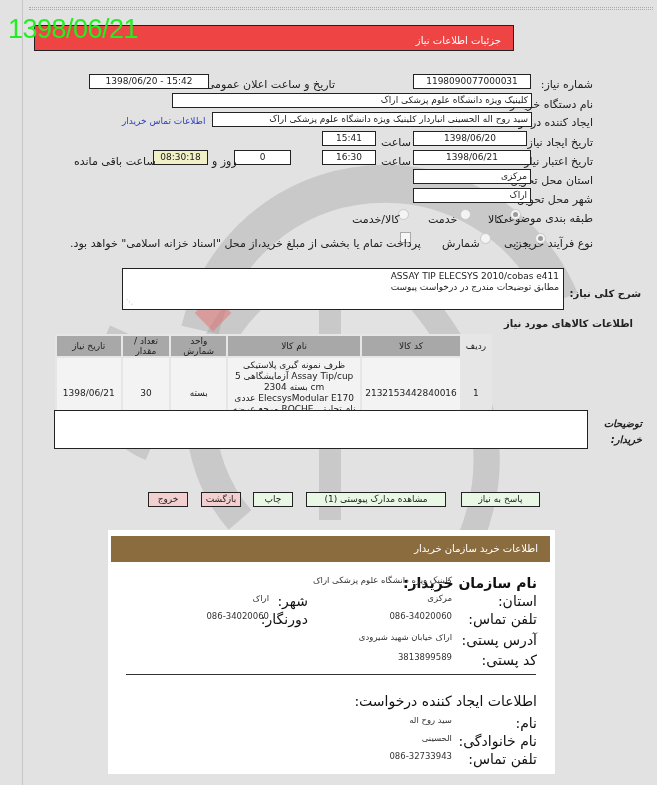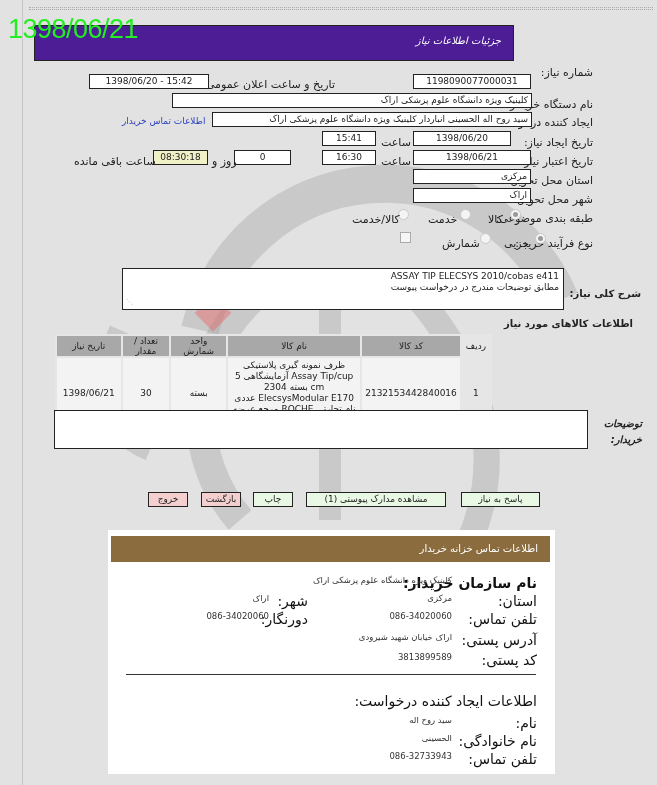--- a/index.html
+++ b/index.html
@@ -12,25 +12,24 @@
     position: relative;
   }
   .left-rule { position: absolute; left: 22px; top: 0; width: 1px; height: 785px; background: #c6c6c6; }
   .dotted-top { position: absolute; left: 29px; right: 4px; top: 7px; height: 3px; border-top: 1px dotted #aaa; border-bottom: 1px dotted #aaa; }
   .stamp {
     position: absolute; left: 8px; top: 14px;
     font-family: "Liberation Sans", sans-serif;
     font-size: 27px; color: #22ee22; z-index: 50; letter-spacing: -0.5px;
   }
   .title-bar {
-    position: absolute; left: 34px; top: 25px; width: 480px; height: 36px;
+    position: absolute; left: 34px; top: 25px; width: 480px; height: 26px;
     left: 34px; right: 143px; width: auto;
-    background: #4c1d95; border: 1px solid #222;
+    background: #ef4444; border: 1px solid #222;
     right: 143px;
-    font-style: italic;
   }
   .title-bar { left: 34px; width: 480px; }
   .title-bar span {
     position: absolute; right: 12px; top: 9px; color: #fff; font-size: 10px;
   }
   .lbl { position: absolute; font-size: 11px; color: #222; white-space: nowrap; direction: rtl; }
   .box {
     position: absolute; background: #fff; border: 1px solid #222; height: 15px;
     font-size: 9px; line-height: 13px; white-space: nowrap; overflow: hidden;
     text-align: center; direction: ltr;
@@ -104,34 +103,34 @@
   <text x="150" y="440" font-family="DejaVu Sans, sans-serif" font-size="34" fill="#888" fill-opacity="0.3">گستران</text>
 </svg>
 
 <div class="content">
   <div class="stamp">1398/06/21</div>
 
   <div class="title-bar" style="left:34px; width:480px; top:25px;">
     <span>جزئیات اطلاعات نیاز</span>
   </div>
 
-  <span class="lbl" style="right:64px; top:66px;">شماره نیاز:</span>
+  <span class="lbl" style="right:64px; top:78px;">شماره نیاز:</span>
   <div class="box" style="left:413px; width:118px; top:74px;">1198090077000031</div>
   <span class="lbl" style="right:322px; top:78px;">تاریخ و ساعت اعلان عمومی:</span>
   <div class="box" style="left:89px; width:120px; top:74px;">1398/06/20 - 15:42</div>
 
   <span class="lbl" style="right:64px; top:98px;">نام دستگاه خریدار:</span>
   <div class="box rtl" style="left:172px; width:360px; top:93px;">کلینیک ویژه دانشگاه علوم پزشکی اراک</div>
 
   <span class="lbl" style="right:64px; top:116px;">ایجاد کننده درخواست:</span>
   <div class="box rtl" style="left:212px; width:320px; top:112px;">سید روح اله  الحسینی انباردار کلینیک ویژه دانشگاه علوم پزشکی اراک</div>
   <span class="link" style="left:122px; top:116px;">اطلاعات تماس خریدار</span>
 
   <span class="lbl" style="right:64px; top:136px;">تاریخ ایجاد نیاز:</span>
-  <div class="box" style="left:413px; width:98px; top:131px;">1398/06/20</div>
+  <div class="box" style="left:413px; width:114px; top:131px;">1398/06/20</div>
   <span class="lbl" style="left:381px; top:136px;">ساعت</span>
   <div class="box" style="left:322px; width:54px; top:131px;">15:41</div>
 
   <span class="lbl" style="right:64px; top:155px;">تاریخ اعتبار نیاز:</span>
   <div class="box" style="left:413px; width:118px; top:150px;">1398/06/21</div>
   <span class="lbl" style="left:381px; top:155px;">ساعت</span>
   <div class="box" style="left:322px; width:54px; top:150px;">16:30</div>
   <div class="box" style="left:234px; width:57px; top:150px;">0</div>
   <span class="lbl" style="left:212px; top:155px;">روز و</span>
   <div class="box yellow" style="left:153px; width:55px; top:150px;">08:30:18</div>
@@ -149,20 +148,21 @@
   <span class="lbl" style="left:428px; top:213px;">خدمت</span>
   <div class="radio" style="left:398px; top:209px;"></div>
   <span class="lbl" style="left:352px; top:213px;">کالا/خدمت</span>
 
   <span class="lbl" style="right:64px; top:237px;">نوع فرآیند خرید :</span>
   <div class="radio checked" style="left:535px; top:233px;"></div>
   <span class="lbl" style="left:504px; top:237px;">جزیی</span>
   <div class="radio" style="left:480px; top:233px;"></div>
   <span class="lbl" style="left:442px; top:237px;">شمارش</span>
   <div class="checkbox" style="left:400px; top:232px;"></div>
+  <span class="lbl" style="left:70px; top:237px;">پرداخت تمام یا بخشی از مبلغ خرید،از محل "اسناد خزانه اسلامی" خواهد بود.</span>
 
   <span class="section-lbl" style="right:16px; top:288px;">شرح کلی نیاز:</span>
   <div class="textarea" style="left:122px; top:268px; width:442px; height:42px;">
     <div style="direction:ltr; text-align:right;">ASSAY TIP ELECSYS 2010/cobas e411</div>
     <div>مطابق توضیحات مندرج در درخواست پیوست</div>
     <span class="grip">⋰</span>
   </div>
 
   <span class="section-lbl" style="right:24px; top:318px;">اطلاعات کالاهای مورد نیاز</span>
 
@@ -193,21 +193,21 @@
   <div class="textarea" style="left:54px; top:410px; width:534px; height:39px;"></div>
 
   <div class="btn green" style="left:461px; top:492px; width:79px;">پاسخ به نیاز</div>
   <div class="btn green" style="left:306px; top:492px; width:140px;">مشاهده مدارک پیوستی (1)</div>
   <div class="btn green" style="left:253px; top:492px; width:40px;">چاپ</div>
   <div class="btn red" style="left:201px; top:492px; width:40px;">بازگشت</div>
   <div class="btn red" style="left:148px; top:492px; width:40px;">خروج</div>
 
   <div class="contact-panel">
     <div class="contact-header">
-      <span>اطلاعات تماس خزانه خریدار</span>
+      <span>اطلاعات خرید سازمان خریدار</span>
     </div>
 
     <span class="c-lbl b" style="right:18px; top:45px;">نام سازمان خریدار:</span>
     <span class="c-val" style="right:103px; top:45px;">کلینیک ویژه دانشگاه علوم پزشکی اراک</span>
 
     <span class="c-lbl" style="right:18px; top:63px;">استان:</span>
     <span class="c-val" style="right:103px; top:63px;">مرکزی</span>
     <span class="c-lbl" style="right:247px; top:63px;">شهر:</span>
     <span class="c-val" style="right:286px; top:63px;">اراک</span>
 

